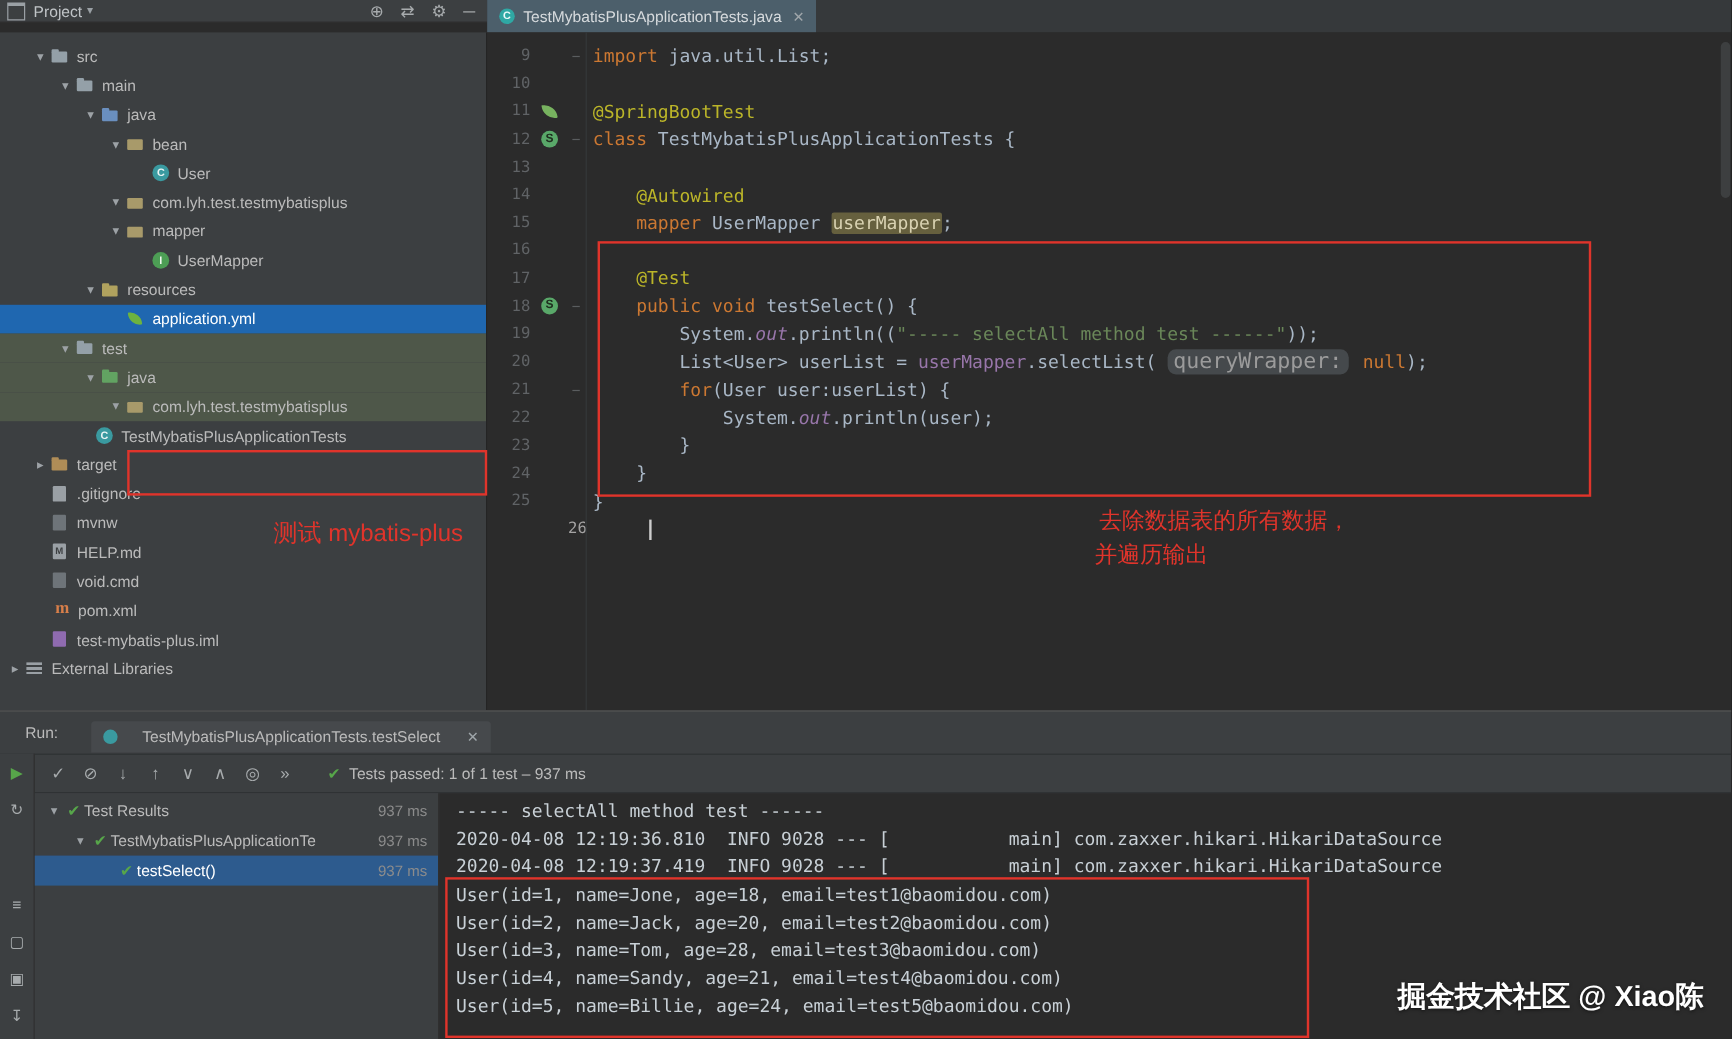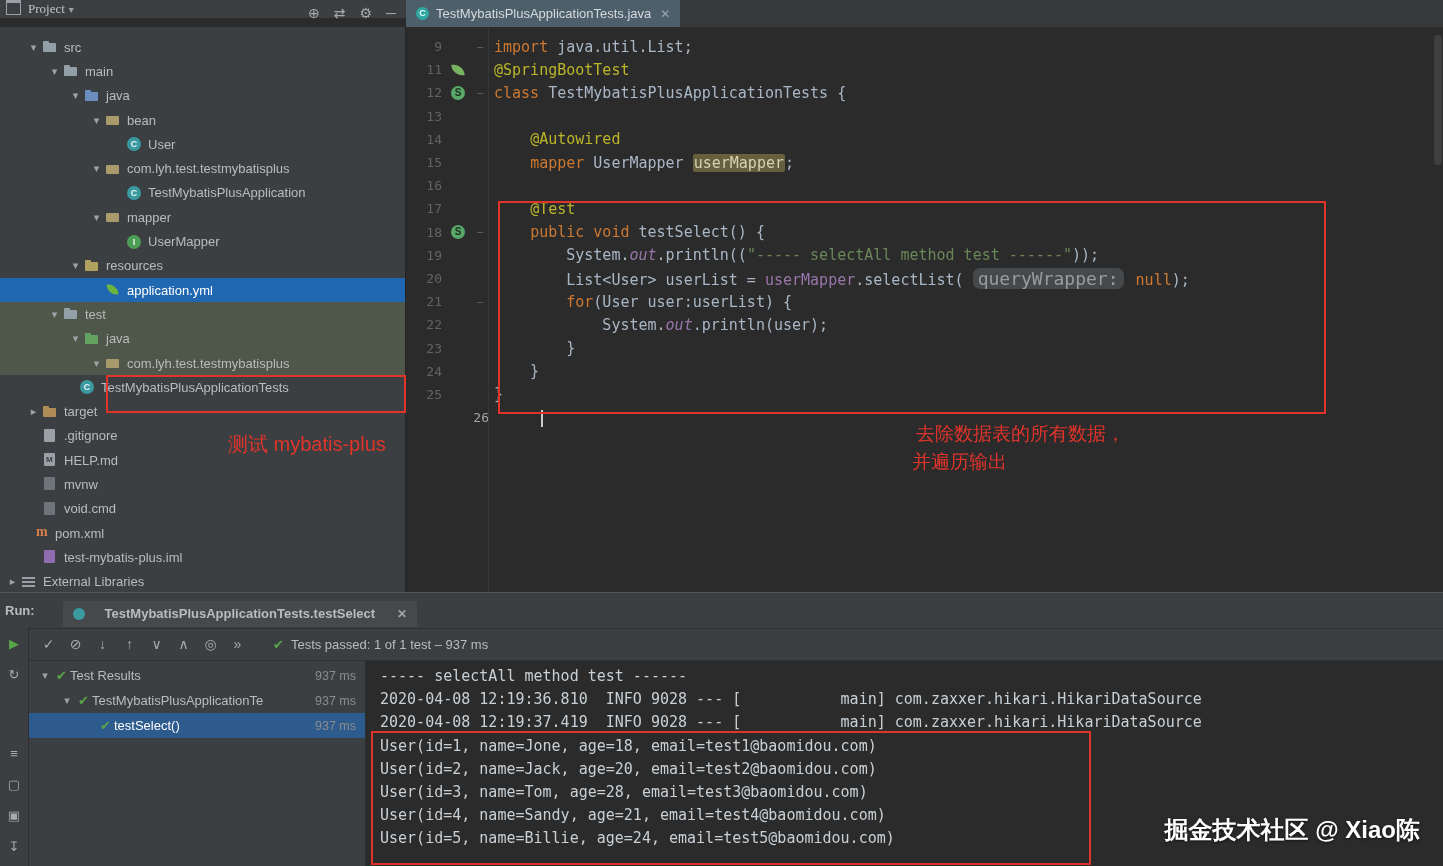--- a/index.html
+++ b/index.html
@@ -1,21 +1,21 @@
 <!DOCTYPE html>
 <html><head>
 <meta charset="utf-8">
 <style>
   html,body{margin:0;padding:0;background:#1e1e1e;}
   .app{position:relative;width:1443px;height:866px;background:#2b2b2b;overflow:hidden;
        font-family:"Liberation Sans",sans-serif;color:#bbbbbb;font-size:13px;}
 
   
   .titlebar{position:absolute;left:0;top:0;width:406px;height:19px;background:#3c3f41;
-            border-bottom:1px solid #2c2c2c;display:flex;padding:0 10px 0 6px;box-sizing:border-box;font-family:Liberation Serif, serif;}
+            border-bottom:1px solid #2c2c2c;display:flex;align-items:center;padding:0 10px 0 6px;box-sizing:border-box;}
   .win-ico{width:13px;height:11px;border:1px solid #9aa0a5;border-top:3px solid #9aa0a5;margin-right:7px;flex:none;}
   .proj-label{display:flex;align-items:center;gap:4px;color:#c0c4c7;cursor:default;}
   .proj-label .caret{font-size:10px;color:#9aa0a5;}
   .tb-icons{margin-left:auto;display:flex;gap:14px;}
   .tb-icons span{color:#a7abad;font-size:14px;line-height:27px;cursor:default;}
 
   .tabstrip{position:absolute;left:406px;top:0;right:0;height:27px;background:#36393b;
             border-bottom:1px solid #2c2c2c;display:flex;align-items:stretch;}
   .tab{display:flex;align-items:center;gap:7px;padding:0 10px;background:#4c5f6b;color:#d6dadd;}
   .tab-ico{width:13px;height:13px;border-radius:50%;background:#2fa8a4;color:#eafafa;
@@ -73,21 +73,21 @@
   .tok-kw{color:#cc7832;} .tok-ann{color:#bbb529;} .tok-pl{color:#a9b7c6;} .tok-str{color:#6a8759;}
   .tok-fld{color:#9876aa;} .tok-fldi{color:#9876aa;font-style:italic;}
   .tok-hl{color:#d9d2b2;background:#66603e;border-radius:2px;padding:0 1px;}
   .tok-hint{color:#9b9b9b;background:#45494c;border-radius:7px;padding:0 5px;font-size:18px;margin-right:3px;}
   .caret-bar{display:inline-block;width:2px;height:17px;background:#cccccc;vertical-align:middle;}
   .scrollbar{position:absolute;right:1px;top:27px;width:8px;height:565px;}
   .scrollbar .thumb{margin-top:8px;height:130px;background:#4d5052;border-radius:4px;opacity:.55;}
 
   
   .run-panel{position:absolute;left:0;top:592px;width:1443px;height:274px;background:#3c3f41;border-top:1px solid #555;box-sizing:border-box;}
-  .run-header{height:35px;display:flex;align-items:center;border-bottom:1px solid #2f3234;padding-left:5px;font-weight:bold;}
+  .run-header{height:35px;display:flex;align-items:center;border-bottom:1px solid #2f3234;padding-left:21px;}
   .run-label{color:#bbbbbb;margin-right:28px;}
   .run-tab{display:flex;align-items:center;gap:20px;background:#46494c;height:26px;padding:0 10px;border-radius:3px 3px 0 0;margin-top:6px;}
   .run-tab-ico{width:12px;height:12px;border-radius:50%;background:#3a9aa0;flex:none;}
   .run-content{position:absolute;left:0;top:35px;right:0;bottom:0;display:flex;}
   .left-strip{width:28px;flex:none;background:#3c3f41;border-right:1px solid #2f2f2f;display:flex;flex-direction:column;align-items:center;padding-top:8px;gap:16px;}
   .ls-ico{color:#a7abad;font-size:13px;}
   .ls-ico.green{color:#57a64a;}
   .left-strip .ls-ico:nth-child(3){margin-top:48px;}
   .run-right{flex:1;display:flex;flex-direction:column;min-width:0;}
   .run-toolbar{height:32px;flex:none;display:flex;align-items:center;border-bottom:1px solid #2f3234;padding-left:6px;}
@@ -164,25 +164,20 @@
       <div class="tree-row" style="padding-left: 109px;">
         <span class="tarrow"></span>
         <span class="tico tico-class"></span>
         <span class="tlabel">User</span>
       </div>
       <div class="tree-row" style="padding-left: 88px;">
         <span class="tarrow">▾</span>
         <span class="tico tico-package"></span>
         <span class="tlabel">com.lyh.test.testmybatisplus</span>
       </div>
-      <div class="tree-row" style="padding-left: 109px;">
-        <span class="tarrow"></span>
-        <span class="tico tico-class"></span>
-        <span class="tlabel">TestMybatisPlusApplication</span>
-      </div>
       <div class="tree-row" style="padding-left: 88px;">
         <span class="tarrow">▾</span>
         <span class="tico tico-package"></span>
         <span class="tlabel">mapper</span>
       </div>
       <div class="tree-row" style="padding-left: 109px;">
         <span class="tarrow"></span>
         <span class="tico tico-interface"></span>
         <span class="tlabel">UserMapper</span>
       </div>
@@ -221,53 +216,54 @@
         <span class="tico tico-folder-excl"></span>
         <span class="tlabel">target</span>
       </div>
       <div class="tree-row" style="padding-left: 25px;">
         <span class="tarrow"></span>
         <span class="tico tico-git"></span>
         <span class="tlabel">.gitignore</span>
       </div>
       <div class="tree-row" style="padding-left: 25px;">
         <span class="tarrow"></span>
+        <span class="tico tico-sh"></span>
+        <span class="tlabel">mvnw</span>
+      </div>
+      <div class="tree-row" style="padding-left: 25px;">
+        <span class="tarrow"></span>
         <span class="tico tico-md"></span>
         <span class="tlabel">HELP.md</span>
       </div>
       <div class="tree-row" style="padding-left: 25px;">
         <span class="tarrow"></span>
-        <span class="tico tico-sh"></span>
-        <span class="tlabel">mvnw</span>
-      </div>
-      <div class="tree-row" style="padding-left: 25px;">
-        <span class="tarrow"></span>
         <span class="tico tico-cmd"></span>
         <span class="tlabel">void.cmd</span>
       </div>
-      <div class="tree-row" style="padding-left: 16px;">
+      <div class="tree-row" style="padding-left: 26px;">
         <span class="tarrow"></span>
         <span class="tico tico-maven"></span>
         <span class="tlabel">pom.xml</span>
       </div>
       <div class="tree-row" style="padding-left: 25px;">
         <span class="tarrow"></span>
         <span class="tico tico-iml"></span>
         <span class="tlabel">test-mybatis-plus.iml</span>
       </div>
       <div class="tree-row" style="padding-left: 4px;">
         <span class="tarrow">▸</span>
         <span class="tico tico-lib"></span>
         <span class="tlabel">External Libraries</span>
       </div>
     </div>
 
   <div class="editor">
     <div class="code-area">
         <div class="code-line"><span class="ln">9</span><span class="gico"></span><span class="fold">−</span><span class="codetxt"><span class="tok tok-kw">import</span><span class="tok tok-pl"> java.util.List;</span></span></div>
+        <div class="code-line"><span class="ln">10</span><span class="gico"></span><span class="fold"></span><span class="codetxt"></span></div>
         <div class="code-line"><span class="ln">11</span><span class="gico g-leaf"></span><span class="fold"></span><span class="codetxt"><span class="tok tok-ann">@SpringBootTest</span></span></div>
         <div class="code-line"><span class="ln">12</span><span class="gico g-bean"></span><span class="fold">−</span><span class="codetxt"><span class="tok tok-kw">class </span><span class="tok tok-pl">TestMybatisPlusApplicationTests {</span></span></div>
         <div class="code-line"><span class="ln">13</span><span class="gico"></span><span class="fold"></span><span class="codetxt"></span></div>
         <div class="code-line"><span class="ln">14</span><span class="gico"></span><span class="fold"></span><span class="codetxt"><span class="tok tok-pl">    </span><span class="tok tok-ann">@Autowired</span></span></div>
         <div class="code-line"><span class="ln">15</span><span class="gico"></span><span class="fold"></span><span class="codetxt"><span class="tok tok-pl">    </span><span class="tok tok-kw">mapper </span><span class="tok tok-pl">UserMapper </span><span class="tok tok-hl">userMapper</span><span class="tok tok-pl">;</span></span></div>
         <div class="code-line"><span class="ln">16</span><span class="gico"></span><span class="fold"></span><span class="codetxt"></span></div>
         <div class="code-line"><span class="ln">17</span><span class="gico"></span><span class="fold"></span><span class="codetxt"><span class="tok tok-pl">    </span><span class="tok tok-ann">@Test</span></span></div>
         <div class="code-line"><span class="ln">18</span><span class="gico g-bean"></span><span class="fold">−</span><span class="codetxt"><span class="tok tok-pl">    </span><span class="tok tok-kw">public void </span><span class="tok tok-pl">testSelect() {</span></span></div>
         <div class="code-line"><span class="ln">19</span><span class="gico"></span><span class="fold"></span><span class="codetxt"><span class="tok tok-pl">        System.</span><span class="tok tok-fldi">out</span><span class="tok tok-pl">.println((</span><span class="tok tok-str">"----- selectAll method test ------"</span><span class="tok tok-pl">));</span></span></div>
         <div class="code-line"><span class="ln">20</span><span class="gico"></span><span class="fold"></span><span class="codetxt"><span class="tok tok-pl">        List&lt;User&gt; userList = </span><span class="tok tok-fld">userMapper</span><span class="tok tok-pl">.selectList( </span><span class="tok tok-hint">queryWrapper:</span><span class="tok tok-pl"> </span><span class="tok tok-kw">null</span><span class="tok tok-pl">);</span></span></div>

